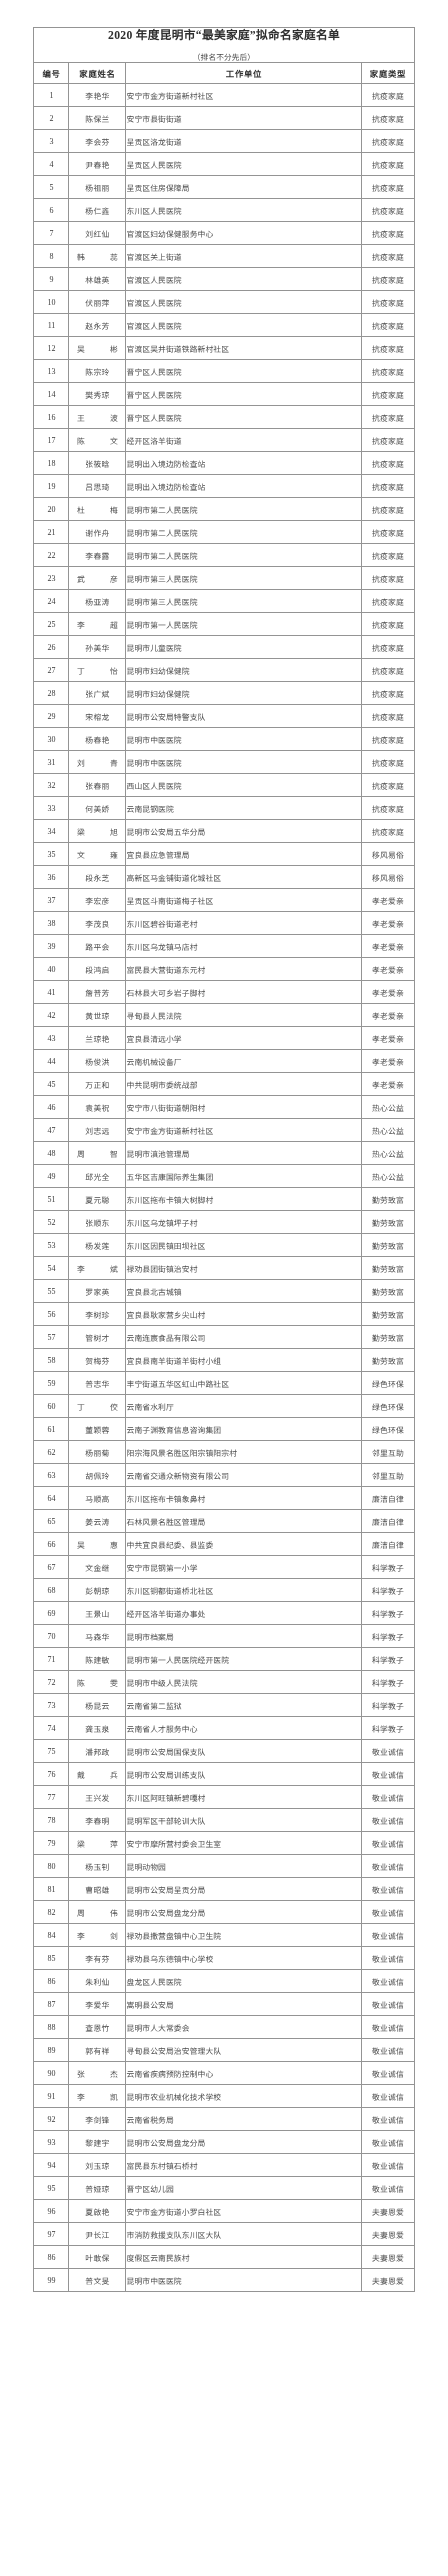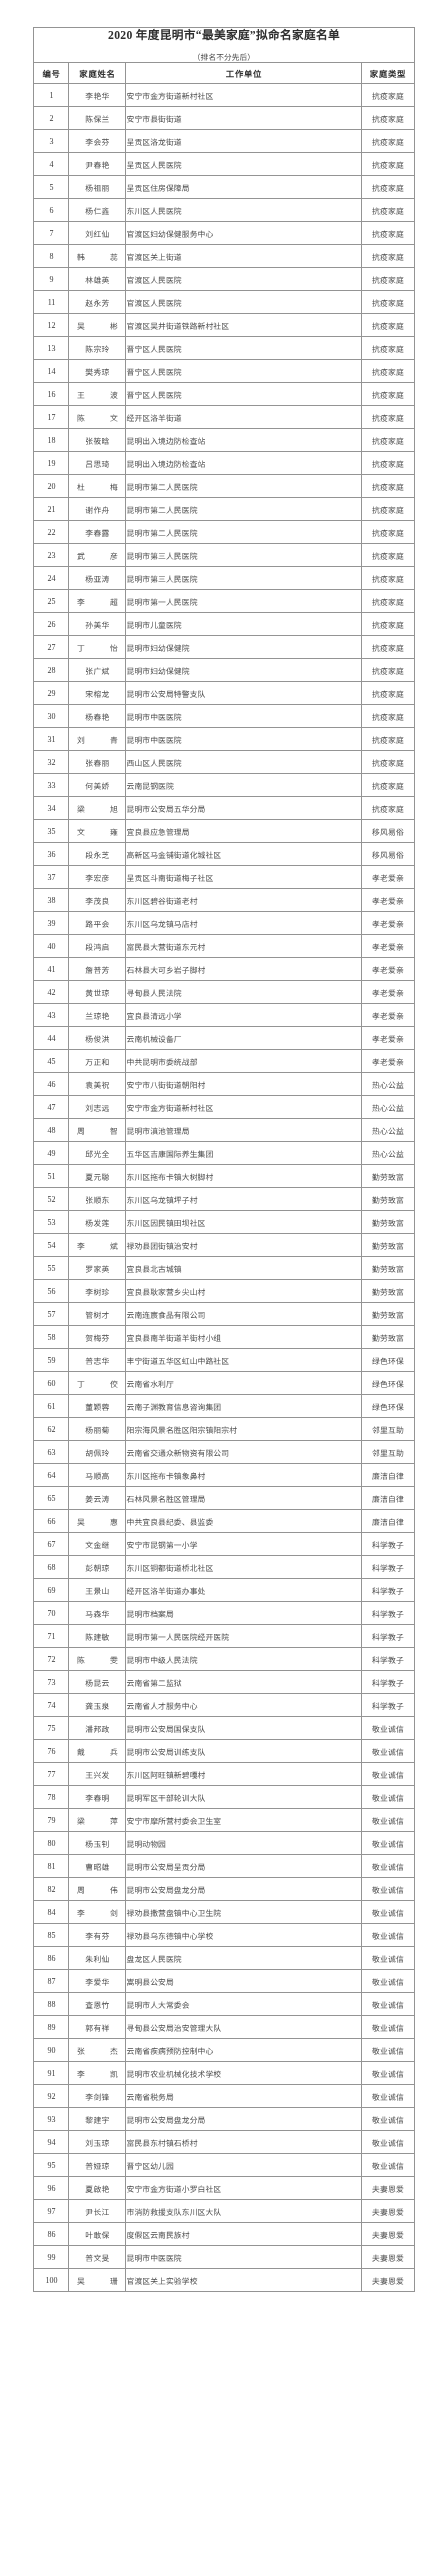--- a/index.html
+++ b/index.html
@@ -189,20 +189,26 @@
           <td class="c-unit">官渡区关上街道</td>
           <td class="c-type">抗疫家庭</td>
         </tr>
         <tr>
           <td class="c-no">9</td>
           <td class="c-name">林雄英</td>
           <td class="c-unit">官渡区人民医院</td>
           <td class="c-type">抗疫家庭</td>
         </tr>
         <tr>
+          <td class="c-no">10</td>
+          <td class="c-name">伏丽萍</td>
+          <td class="c-unit">官渡区人民医院</td>
+          <td class="c-type">抗疫家庭</td>
+        </tr>
+        <tr>
           <td class="c-no">11</td>
           <td class="c-name">赵永芳</td>
           <td class="c-unit">官渡区人民医院</td>
           <td class="c-type">抗疫家庭</td>
         </tr>
         <tr>
           <td class="c-no">12</td>
           <td class="c-name"><span class="n2">吴 彬</span></td>
           <td class="c-unit">官渡区吴井街道铁路新村社区</td>
           <td class="c-type">抗疫家庭</td>
@@ -704,22 +710,16 @@
           <td class="c-name">叶敢保</td>
           <td class="c-unit">度假区云南民族村</td>
           <td class="c-type">夫妻恩爱</td>
         </tr>
         <tr>
           <td class="c-no">99</td>
           <td class="c-name">普文旻</td>
           <td class="c-unit">昆明市中医医院</td>
           <td class="c-type">夫妻恩爱</td>
         </tr>
-        <tr>
-          <td class="c-no">100</td>
-          <td class="c-name"><span class="n2">吴 珊</span></td>
-          <td class="c-unit">官渡区关上实验学校</td>
-          <td class="c-type">夫妻恩爱</td>
-        </tr>
       </tbody>
   </table>
 </div>
 
 
 </body></html>

